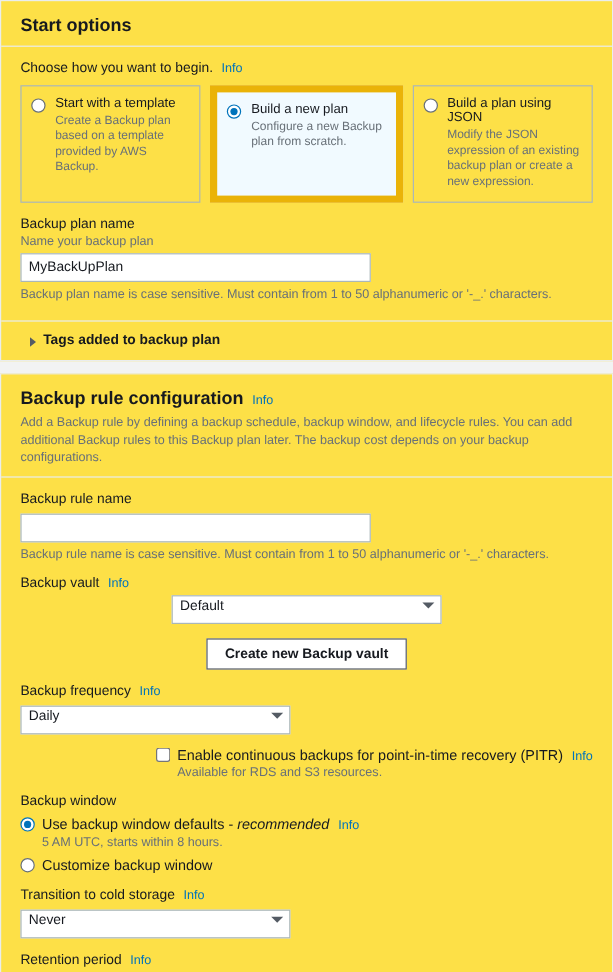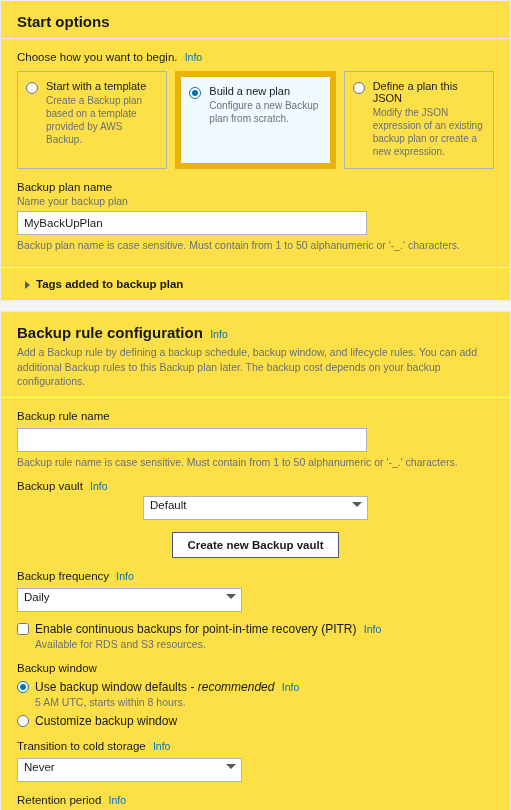--- a/index.html
+++ b/index.html
@@ -15,29 +15,29 @@
   .hint { color: #687078; font-size: 10.5px; margin-top: 4px; }
   .tiles { display: flex; gap: 8px; margin-top: 8px; }
   .tile { flex: 1; border: 1px solid #aab7b8; padding: 8px 10px 10px 10px; position: relative; cursor: pointer; }
   .tile.selected { border: 6px solid #eab308; background: #f1faff; }
   .tile .radio-dot { position: absolute; left: 8px; top: 10px; width: 12px; height: 12px; border: 1px solid #687078; border-radius: 50%; background: #fff; }
   .tile.selected .radio-dot { border-color: #0073bb; }
   .tile.selected .radio-dot::after { content: ""; position: absolute; left: 2px; top: 2px; width: 6px; height: 6px; background: #0073bb; border-radius: 50%; }
   .tile .t-title { font-size: 11px; font-weight: 400; color: #16191f; margin-left: 18px; }
   .tile .t-desc { font-size: 10px; color: #687078; margin-left: 18px; margin-top: 2px; line-height: 1.3; }
   .text-input { width: 350px; max-width: 100%; height: 24px; border: 1px solid #aab7b8; padding: 2px 6px; font-size: 11.5px; color: #16191f; }
-  .text-input.full { width: 350px; }
+  .text-input.full { width: 292px; }
   .select { position: relative; display: inline-block; }
   .select-input { width: 225px; height: 24px; border: 1px solid #aab7b8; padding: 2px 20px 2px 6px; font-size: 11.5px; background: #fff; cursor: pointer; text-align: left; }
   .select-caret { position: absolute; right: 6px; top: 6px; width: 0; height: 0; border-left: 5px solid transparent; border-right: 5px solid transparent; border-top: 5px solid #545b64; pointer-events: none; }
   .btn { display: inline-block; height: 26px; border: 1px solid #545b64; background: #fff; color: #16191f; font-size: 11.5px; font-weight: 700; padding: 0 14px; cursor: pointer; }
   .row-inline { display: flex; align-items: center; gap: 12px; flex-direction: column; }
   .form-group { margin-top: 12px; }
   .form-group:first-child { margin-top: 0; }
-  .checkbox-row { display: flex; align-items: flex-start; gap: 6px; margin-top: 10px; }
+  .checkbox-row { display: flex; align-items: flex-start; gap: 6px; margin-top: 10px; justify-content: flex-end; }
   .checkbox-row input[type=checkbox] { margin-top: 1px; width: 12px; height: 12px; }
   .radio-row { display: flex; align-items: flex-start; gap: 6px; margin-top: 6px; }
   .radio-dot-sm { width: 12px; height: 12px; border: 1px solid #687078; border-radius: 50%; background: #fff; position: relative; flex-shrink: 0; margin-top: 1px; cursor: pointer; }
   .radio-dot-sm.checked { border-color: #0073bb; }
   .radio-dot-sm.checked::after { content: ""; position: absolute; left: 2px; top: 2px; width: 6px; height: 6px; background: #0073bb; border-radius: 50%; }
   .expander { padding: 10px 24px; font-size: 11.5px; color: #16191f; display: flex; align-items: flex-start; gap: 6px; cursor: pointer; border-top: 1px solid #eaeded; }
   .expander .tri { width: 0; height: 0; border-top: 4.5px solid transparent; border-bottom: 4.5px solid transparent; border-left: 5px solid #545b64; margin-top: 3px; flex-shrink: 0; }
   .expander .exp-body { flex: 1; }
   .expander .exp-title { font-weight: 700; font-size: 11.5px; }
 </style>
@@ -61,21 +61,21 @@
         <div class="t-title">Start with a template</div>
         <div class="t-desc">Create a Backup plan based on a template provided by AWS Backup.</div>
       </div>
       <div class="tile selected">
         <div class="radio-dot"></div>
         <div class="t-title">Build a new plan</div>
         <div class="t-desc">Configure a new Backup plan from scratch.</div>
       </div>
       <div class="tile">
         <div class="radio-dot"></div>
-        <div class="t-title">Define a plan this JSON</div>
+        <div class="t-title">Build a plan using JSON</div>
         <div class="t-desc">Modify the JSON expression of an existing backup plan or create a new expression.</div>
       </div>
     </div>
 
     <div class="form-group">
       <div class="label-row">Backup plan name</div>
       <div class="sublabel">Name your backup plan</div>
       <input type="text" class="text-input full" value="MyBackUpPlan" style="">
       <div class="hint">Backup plan name is case sensitive. Must contain from 1 to 50 alphanumeric or '-_.' characters.</div>
     </div>

